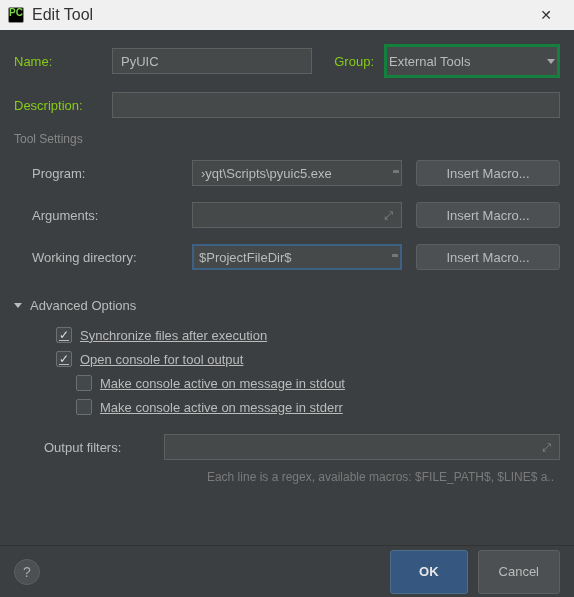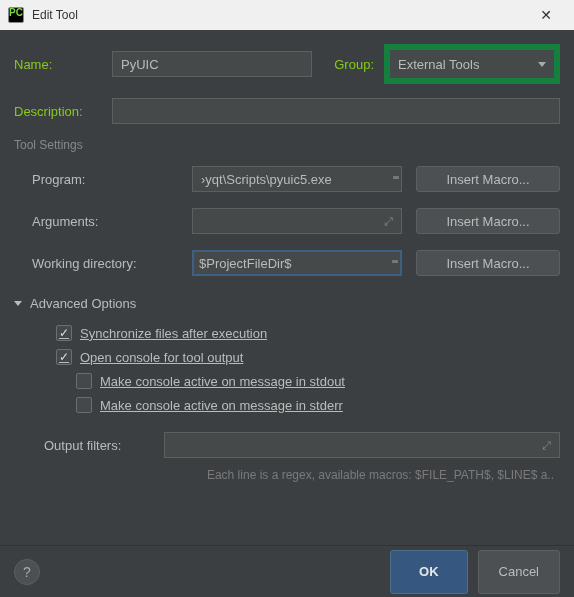--- a/index.html
+++ b/index.html
@@ -21,21 +21,21 @@
   }
   .titlebar .app-icon {
     width: 16px; height: 16px;
     background: #000;
     border: 1px solid #888;
     border-radius: 2px;
     display: flex; justify-content: center;
     margin-right: 8px;
   }
   .titlebar .app-icon span { color:#7fd644; font-size:10px; font-weight:bold; line-height:1; }
-  .titlebar .title { flex:1; font-size:12px; color:#333; }
+  .titlebar .title { flex:1; font-size:16px; color:#333; }
   .titlebar .close {
     width: 40px; height: 30px;
     display:flex; align-items:center; justify-content:center;
     font-size: 14px; color:#333;
   }
   .content { padding: 14px 14px 10px 14px; }
   .row { display:flex; align-items:center; margin-bottom: 14px; }
   .label { color:#84cc16; }
   .input {
     background:#45494a;
@@ -46,24 +46,24 @@
     font-size:13px;
     display:flex; align-items:center;
     overflow:hidden; white-space:nowrap;
   }
   .input.focused {
     border: 2px solid #3d6185;
     padding: 0 5px;
   }
   .select {
     background:#45494a;
-    border:6px solid #15803d;
-    height:40px;
+    border:3px solid #15803d;
+    height:34px;
     color:#bbbbbb;
-    padding: 0 8px;
+    padding: 0 2px;
     display:flex; align-items:center;
     justify-content:space-between;
   }
   .triangle-down {
     width:0;height:0;border-left:4px solid transparent;border-right:4px solid transparent;border-top:5px solid #aaa;
   }
   .triangle-down-sm {
     width:0;height:0;border-left:4px solid transparent;border-right:4px solid transparent;border-top:5px solid #bbb;
     margin-right:8px;
   }
@@ -173,21 +173,21 @@
     <div class="input has-icon" style="width:210px">
       <span></span>
       <span class="field-icon expand-icon">⤢</span>
     </div>
     <div style="width:14px"></div>
     <div class="button" style="flex:1">
         <span>Insert Macro...</span>
       </div>
   </div>
 
-  <div class="tool-row" style="margin-bottom:20px">
+  <div class="tool-row" style="margin-bottom:28px">
     <div class="tool-label">Working directory:</div>
     <div class="input has-icon focused" style="width:210px">
       <span>$ProjectFileDir$</span>
       <span class="field-icon"><span class="folder-icon"></span></span>
     </div>
     <div style="width:14px"></div>
     <div class="button" style="flex:1">
         <span>Insert Macro...</span>
       </div>
   </div>

